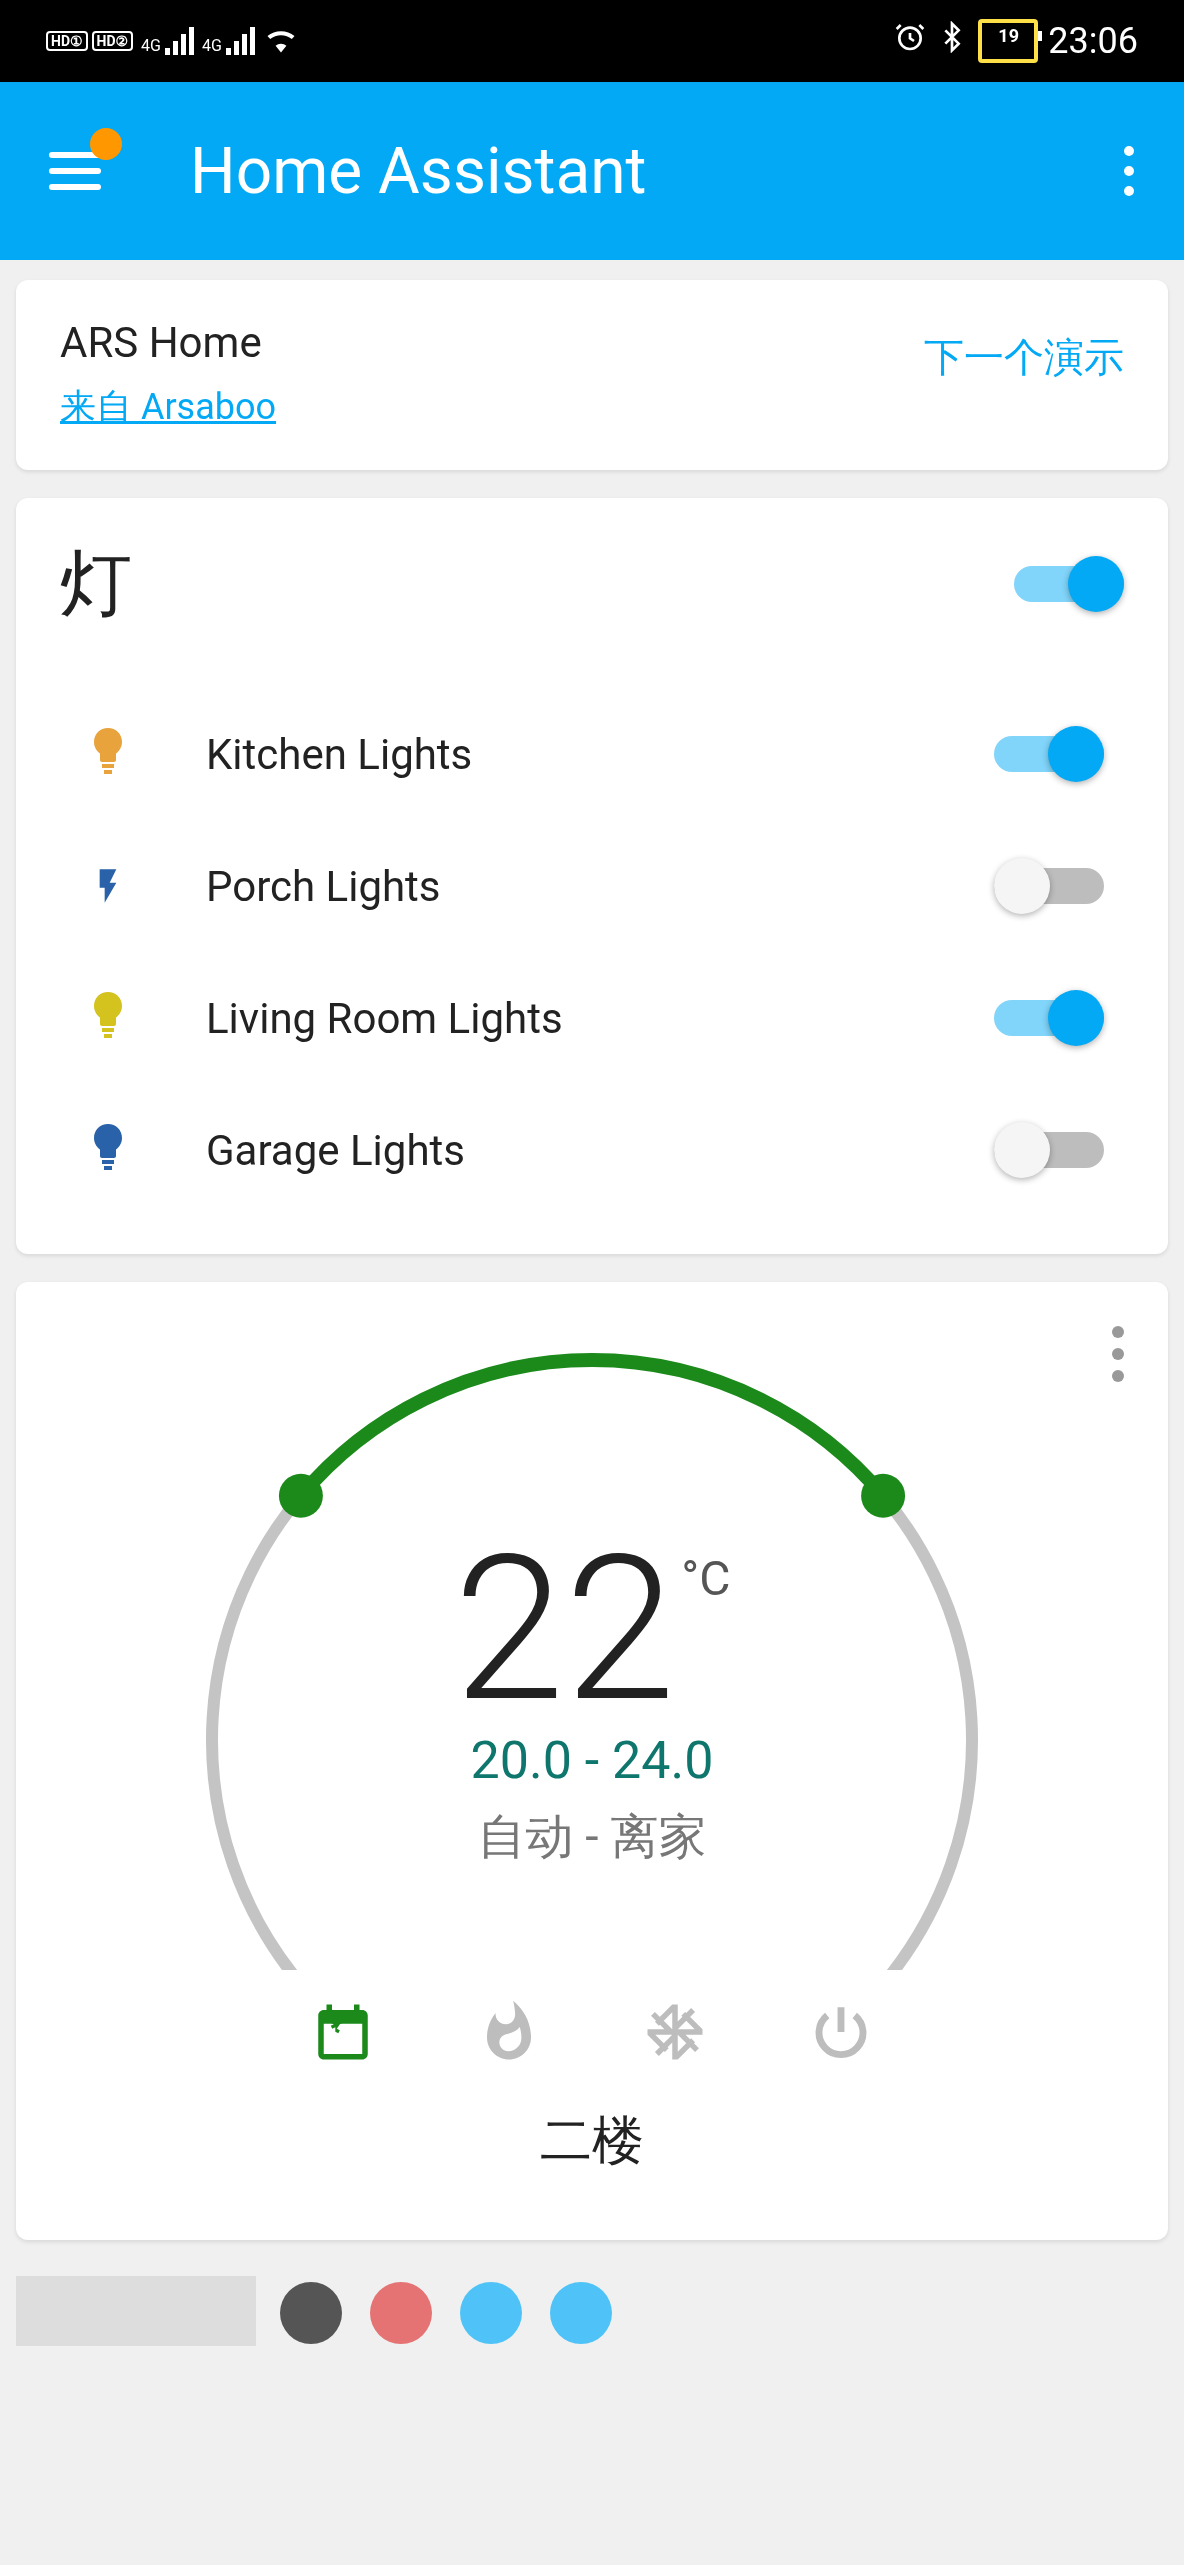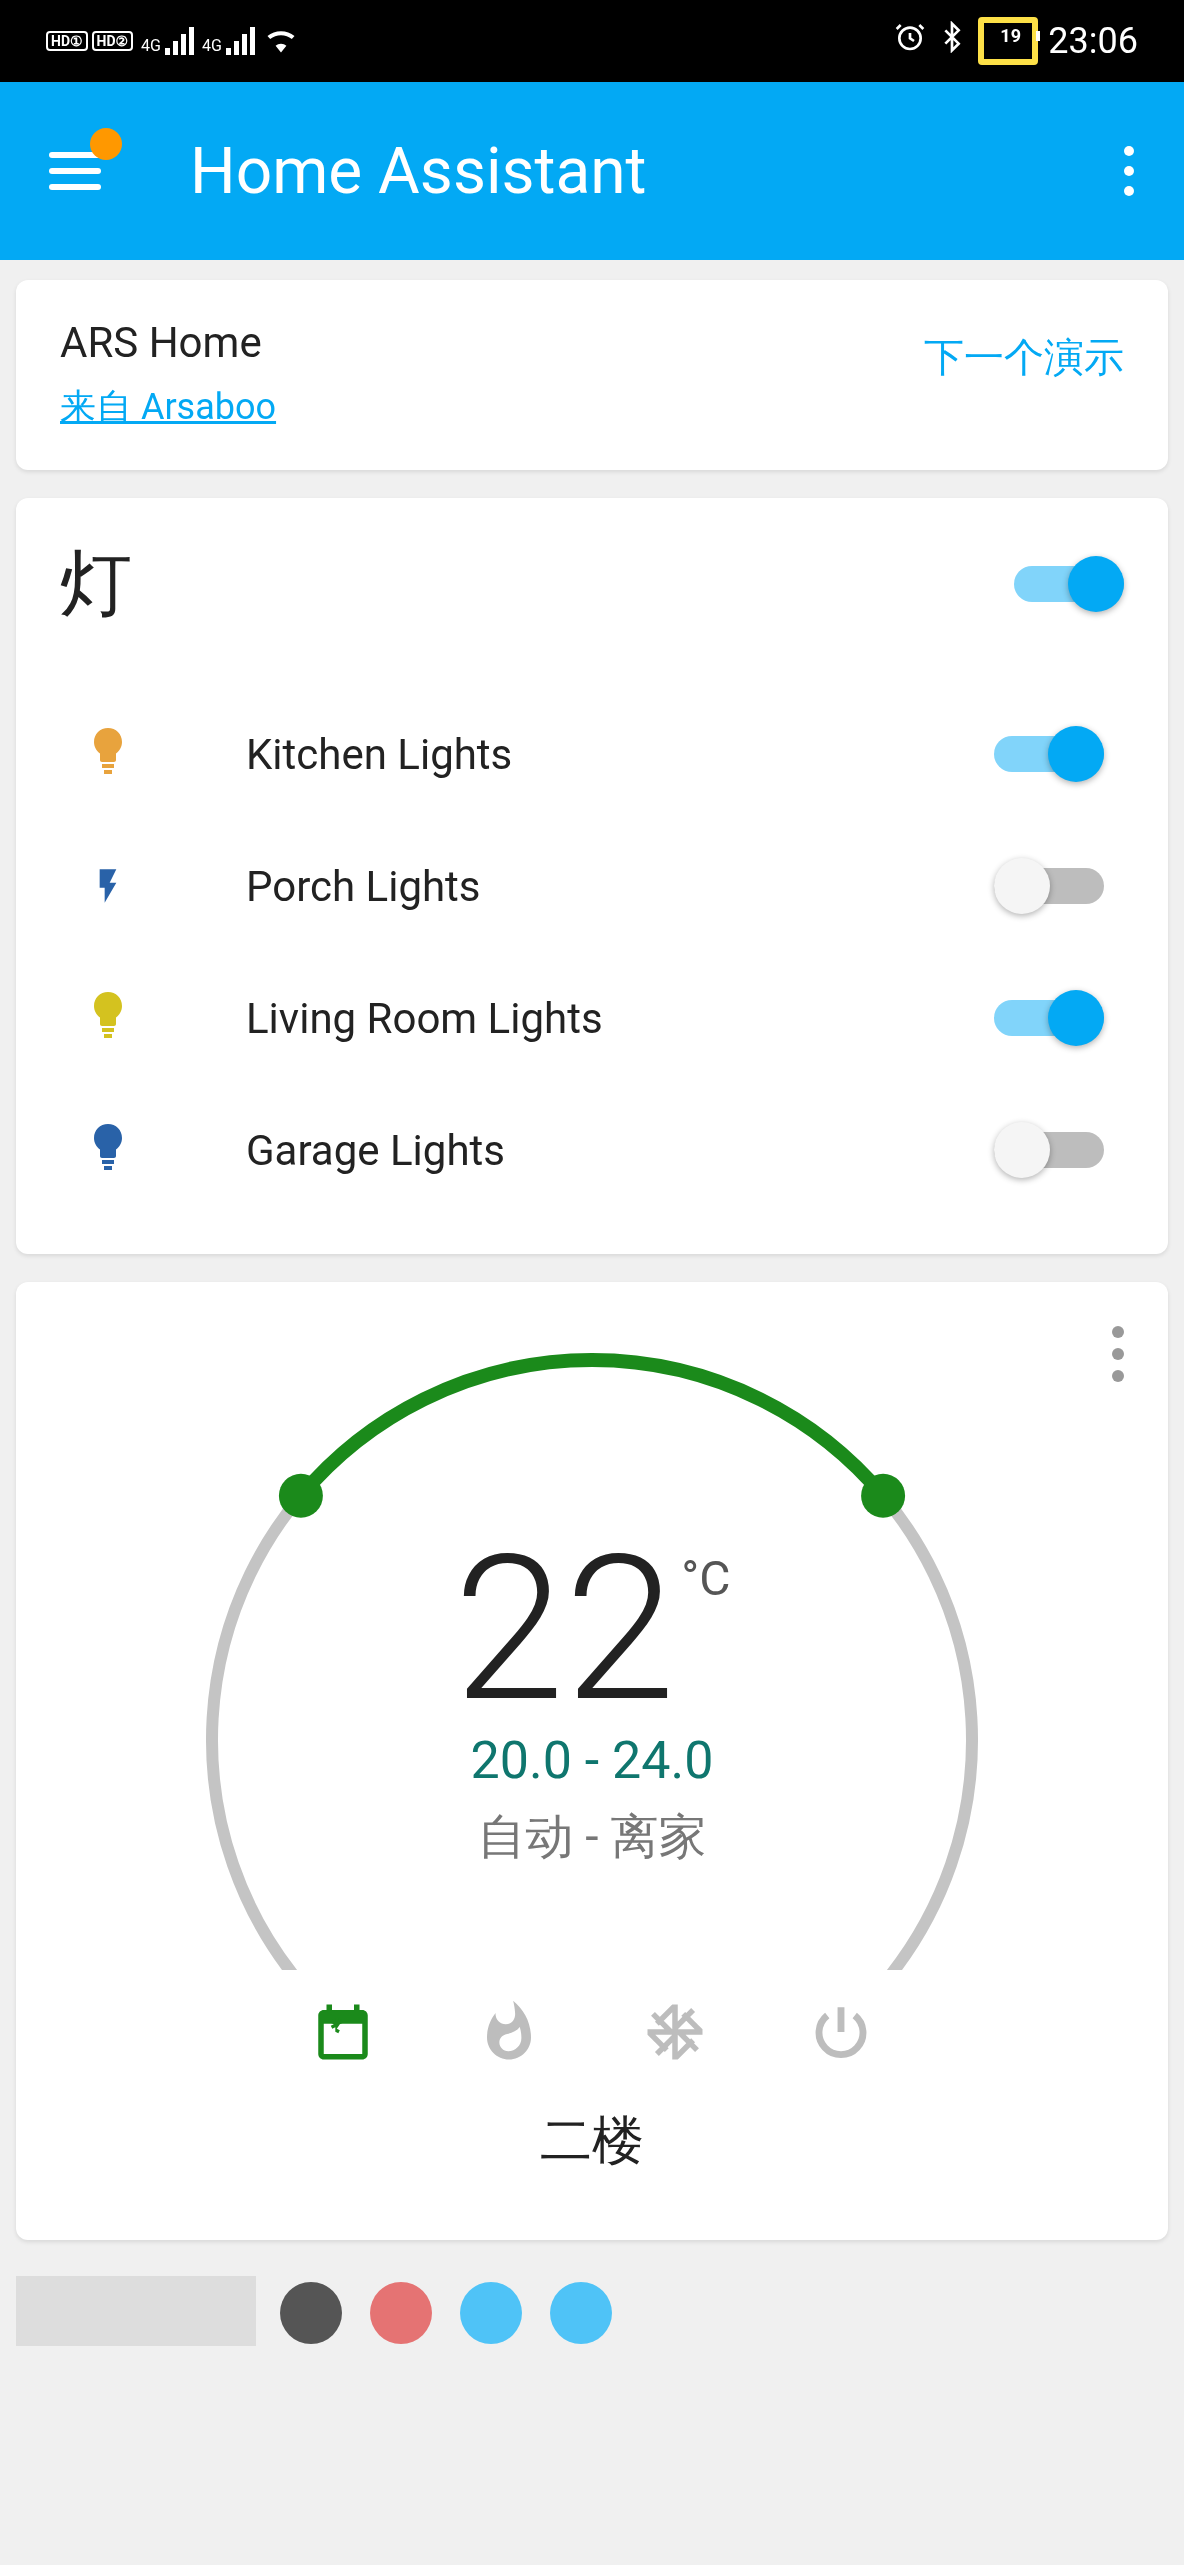--- a/index.html
+++ b/index.html
@@ -35,21 +35,21 @@
   .sig-label { font-size: 16px; }
   .bars { display:flex; align-items:flex-end; gap:3px; height:28px; }
   .bars span { width:5px; background:#fff; }
   .bars span:nth-child(1){height:25%;} .bars span:nth-child(2){height:50%;}
   .bars span:nth-child(3){height:75%;} .bars span:nth-child(4){height:100%;}
   .wifi-icon svg { width:36px; height:36px; }
   .status-right { font-size: 36px; font-weight: 400; }
   .alarm-icon svg, .bt-icon svg { width:32px; height:32px; }
   .battery {
     display:flex; align-items:center; gap:2px;
-    border:6px solid #fde047; border-radius:4px; padding:18px;
+    border:4px solid #fde047; border-radius:4px; padding:18px;
     width:60px; height:30px; position:relative;
   }
   .battery::after{content:"";position:absolute;right:-8px;top:8px;width:4px;height:10px;background:#fff;}
   .battery-fill{background:#ff9800;height:100%;width:20%;}
   .battery-text{font-size:18px;color:#fff;position:absolute;left:16px;top:2px;font-weight:bold;}
 
   
   .app-bar {
     background: #03a9f4;
     height: 178px;
@@ -103,21 +103,21 @@
     background:#fff; left:0; top:0;
     box-shadow:0 2px 6px rgba(0,0,0,0.3);
   }
   .switch.on .switch-track { background:#81d4fa; }
   .switch.on .switch-thumb { background:#03a9f4; left:54px; }
   .switch.off .switch-track { background:#bdbdbd; }
   .switch.off .switch-thumb { background:#f5f5f5; left:0; }
 
   .light-row {
     display:flex; align-items:center; padding: 36px 20px;
-    gap: 110px;
+    gap: 70px;
   }
   .light-icon { width:56px; display:flex; justify-content:center; }
   .light-label { flex:1; font-size:42px; color:#222; }
 
   
   .thermo-card { position:relative; padding: 48px 44px 64px; }
   .thermo-more { position:absolute; top:44px; right:44px; display:flex; flex-direction:column; gap:10px; }
   .thermo-more span { width:12px; height:12px; background:#999; border-radius:50%; }
 
   .thermo-gauge {

